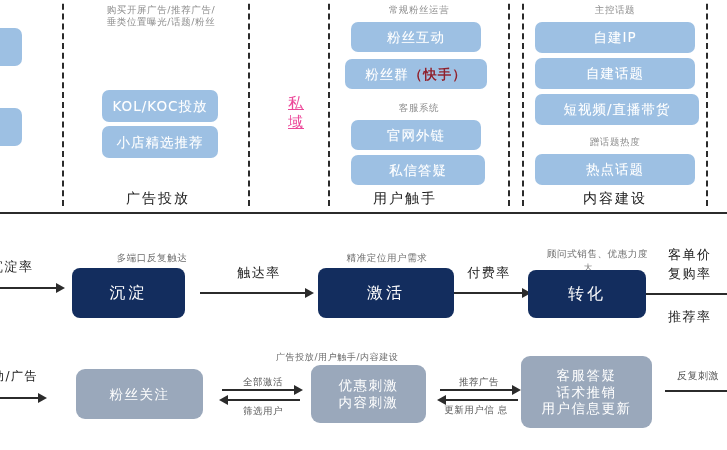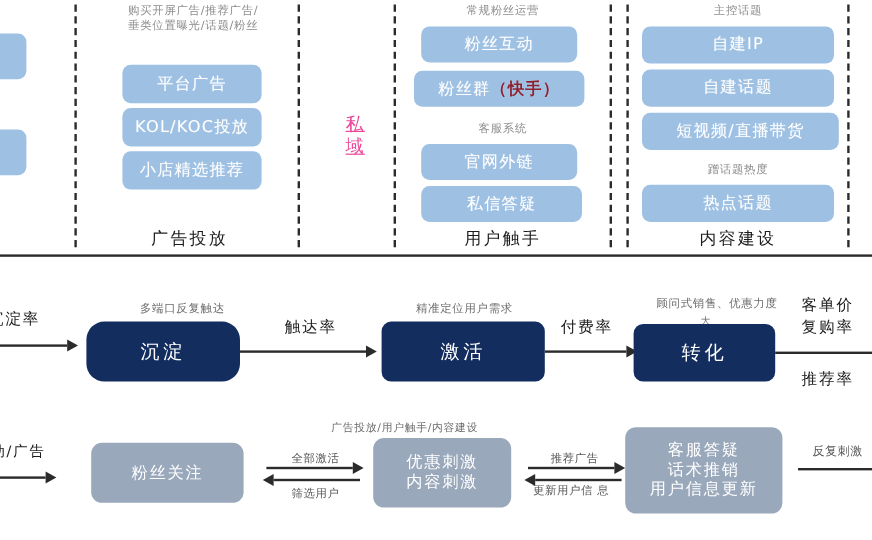--- a/index.html
+++ b/index.html
@@ -174,21 +174,20 @@
   <div class="bluebox" style="left:-26px; top:28px; width:48px; height:38px;"></div>
   <div class="bluebox" style="left:-26px; top:108px; width:48px; height:38px;"></div>
 
   <div class="dcol" style="left:62px; top:-6px; width:188px; height:212px;"></div>
   <div class="dcol" style="left:328px; top:-6px; width:182px; height:212px;"></div>
   <div class="dcol" style="left:522px; top:-6px; width:186px; height:212px;"></div>
 
   <div class="cap" style="left:80px; top:4px; width:162px; white-space:pre-line;">购买开屏广告/推荐广告/
 垂类位置曝光/话题/粉丝</div>
 
-  <div class="bluebox" style="left:102px; top:54px; width:116px; height:32px;">平台广告</div>
   <div class="bluebox" style="left:102px; top:90px; width:116px; height:32px;">KOL/KOC投放</div>
   <div class="bluebox" style="left:102px; top:126px; width:116px; height:32px;">小店精选推荐</div>
 
   <div class="secttitle" style="left:78px; top:190px; width:160px;">广告投放</div>
 
   <div class="sidelabel" style="left:280px; top:94px;">私域</div>
 
   <div class="cap" style="left:339px; top:4px; width:160px;">常规粉丝运营</div>
 
   <div class="bluebox" style="left:351px; top:22px; width:130px; height:30px;">粉丝互动</div>
@@ -196,42 +195,42 @@
   <div class="bluebox" style="left:345px; top:59px; width:142px; height:30px;">
     <span>粉丝群</span>
       <span class="hl">（快手）</span>
   </div>
 
   <div class="cap" style="left:339px; top:102px; width:160px;">客服系统</div>
 
   <div class="bluebox" style="left:351px; top:120px; width:130px; height:30px;">官网外链</div>
   <div class="bluebox" style="left:351px; top:155px; width:134px; height:30px;">私信答疑</div>
 
-  <div class="secttitle" style="left:339px; top:190px; width:160px;">用户触手</div>
+  <div class="secttitle" style="left:325px; top:190px; width:160px;">用户触手</div>
 
   <div class="cap" style="left:535px; top:4px; width:160px;">主控话题</div>
 
   <div class="bluebox" style="left:535px; top:22px; width:160px; height:31px;">自建IP</div>
   <div class="bluebox" style="left:535px; top:58px; width:160px; height:31px;">自建话题</div>
   <div class="bluebox" style="left:535px; top:94px; width:164px; height:31px;">短视频/直播带货</div>
 
   <div class="cap" style="left:535px; top:136px; width:160px;">蹭话题热度</div>
 
   <div class="bluebox" style="left:535px; top:154px; width:160px; height:31px;">热点话题</div>
 
   <div class="secttitle" style="left:535px; top:190px; width:160px;">内容建设</div>
 
   <div class="hrule" style="left:0px; top:212px; width:727px;"></div>
 
   <div class="edgelabel" style="left:-10px; top:258px;">沉淀率</div>
   <div class="arrow-line" style="left:0px; top:287px; width:56px;"></div>
   <div class="arrow-head" style="left:56px; top:283px;"></div>
 
   <div class="cap dark" style="left:82px; top:252px; width:140px; font-size:9.5px;">多端口反复触达</div>
-  <div class="navybox" style="left:72px; top:268px; width:128px; height:50px;border-radius:15px;">沉淀</div>
+  <div class="navybox" style="left:72px; top:268px; width:113px; height:50px;">沉淀</div>
 
   <div class="arrow-line" style="left:200px; top:292px; width:105px;"></div>
   <div class="arrow-head" style="left:305px; top:288px;"></div>
   <div class="alabel" style="left:214px; top:264px; width:90px;">触达率</div>
 
   <div class="cap dark" style="left:312px; top:252px; width:150px; font-size:9.5px;">精准定位用户需求</div>
   <div class="navybox" style="left:318px; top:268px; width:136px; height:50px;">激活</div>
 
   <div class="arrow-line" style="left:454px; top:292px; width:68px;"></div>
   <div class="arrow-head" style="left:522px; top:288px;"></div>

